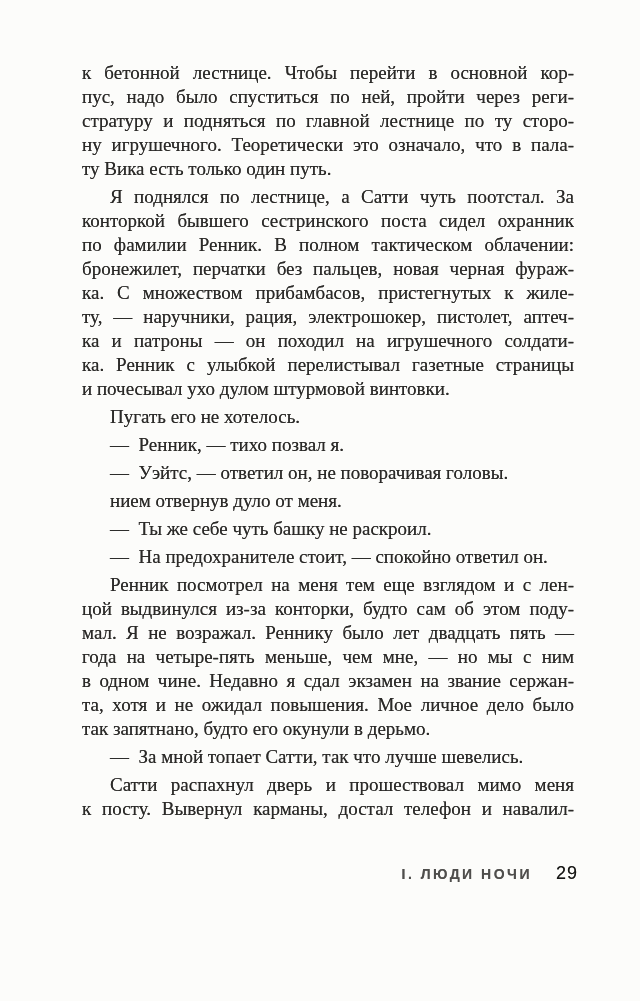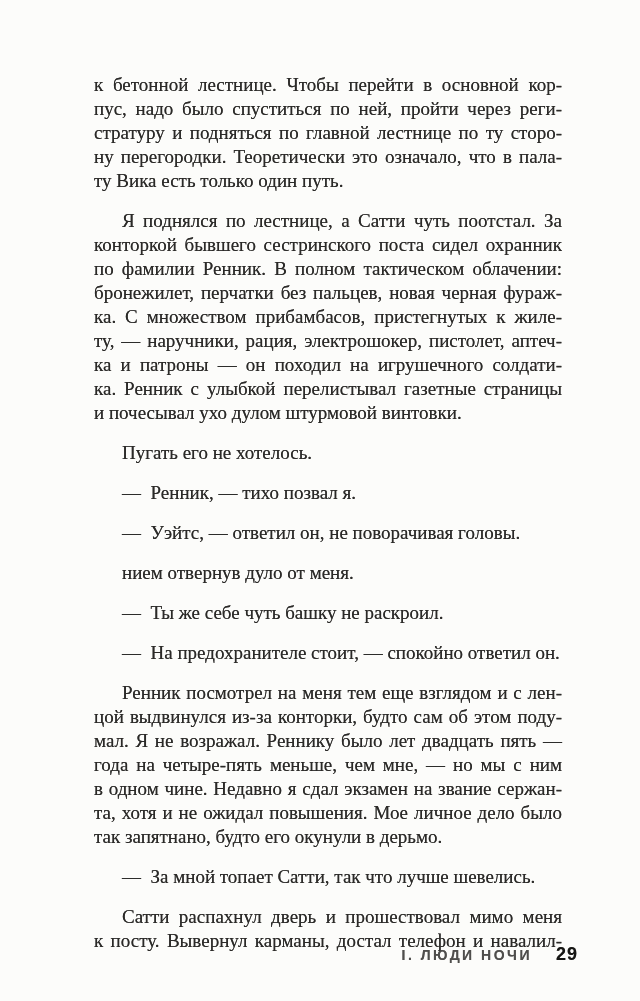--- a/index.html
+++ b/index.html
@@ -15,64 +15,64 @@
     overflow: hidden;
   }
   .text-block {
     position: absolute;
     left: 78px; top: 57px; width: 500px;
     color: #2b2a28;
     font-size: 19px;
     line-height: 24px;
     text-shadow: 0 0 0.6px rgba(43,42,40,0.75);
   }
-  .para { margin: 16px; }
+  .para { margin: 4px; }
   .line {
     display: block;
     text-align: justify;
     text-align-last: justify;
     white-space: normal;
   }
   .line.last { text-align-last: left; }
   .para.indent .line:first-child { text-indent: 28px; }
   .footer {
     position: absolute;
-    left: 78px; top: 944px; width: 500px;
+    left: 78px; top: 863px; width: 500px;
     display: flex;
     justify-content: flex-end;
     align-items: baseline;
     gap: 24px;
     font-family: "Liberation Sans", sans-serif;
   }
   .running-title {
     font-size: 14px;
     font-weight: bold;
     letter-spacing: 2.5px;
     color: #4f4e4c;
     text-shadow: 0 0 0.5px rgba(79,78,76,0.6);
   }
   .page-number {
     font-size: 18px;
-    font-weight: bold;
+    font-weight: normal;
     letter-spacing: 1px;
     color: #161614;
     text-shadow: 0 0 0.5px rgba(22,22,20,0.6);
   }
 </style>
 </head>
 <body>
 
 <div class="page">
 
   <main class="text-block" id="text-block">
       <p class="para">
         <span class="line">к бетонной лестнице. Чтобы перейти в основной кор-</span>
         <span class="line">пус, надо было спуститься по ней, пройти через реги-</span>
         <span class="line">стратуру и подняться по главной лестнице по ту сторо-</span>
-        <span class="line">ну перегородки. Теоретически это означало, что в пала-</span>
+        <span class="line">ну игрушечного. Теоретически это означало, что в пала-</span>
         <span class="line last">ту Вика есть только один путь.</span>
       </p>
       <p class="para indent">
         <span class="line">Я поднялся по лестнице, а Сатти чуть поотстал. За</span>
         <span class="line">конторкой бывшего сестринского поста сидел охранник</span>
         <span class="line">по фамилии Ренник. В полном тактическом облачении:</span>
         <span class="line">бронежилет, перчатки без пальцев, новая черная фураж-</span>
         <span class="line">ка. С множеством прибамбасов, пристегнутых к жиле-</span>
         <span class="line">ту, — наручники, рация, электрошокер, пистолет, аптеч-</span>
         <span class="line">ка и патроны — он походил на игрушечного солдати-</span>

